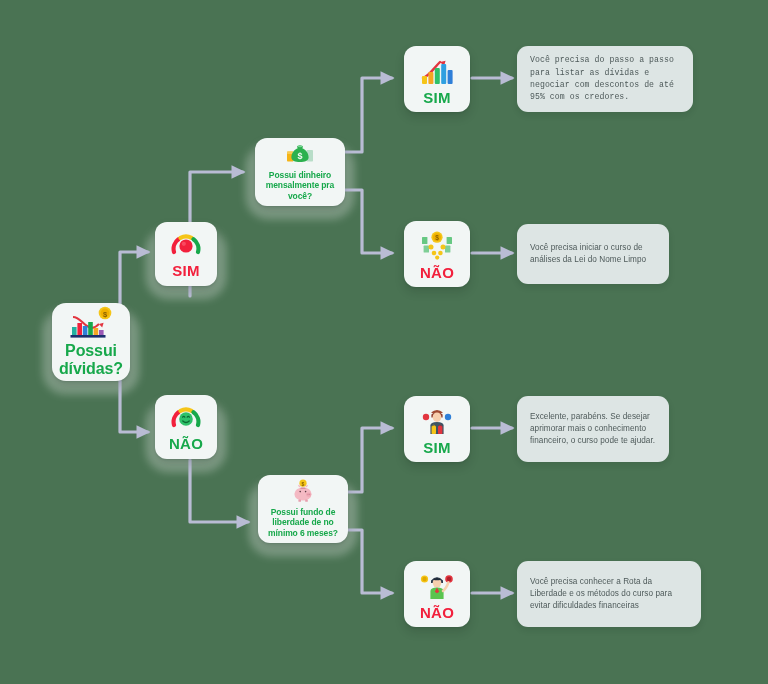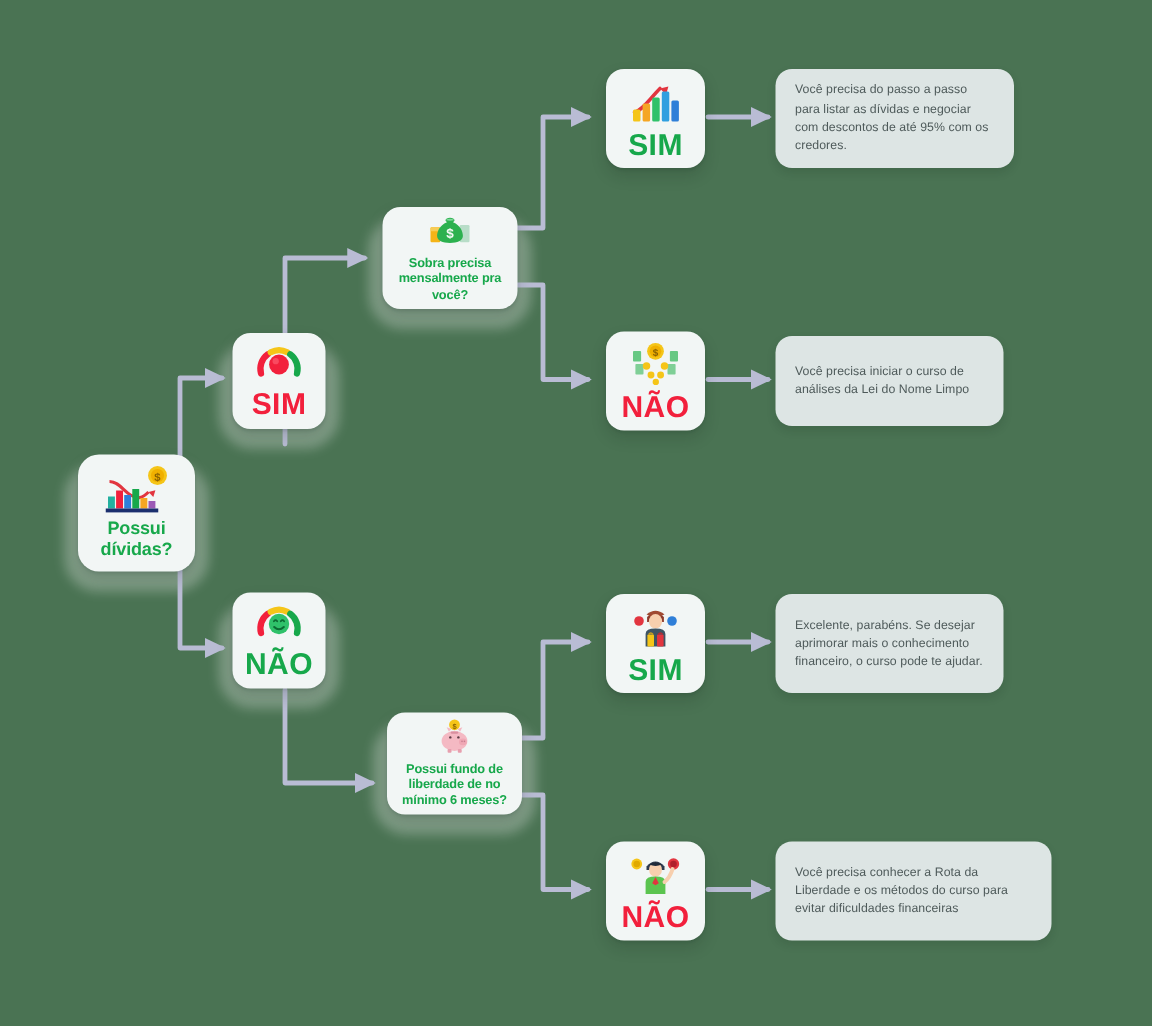--- a/index.html
+++ b/index.html
@@ -59,39 +59,39 @@
     padding: 7px 6px 8px;
   }
   .node.question .label {
     color: #17a84b;
     font-weight: bold;
     line-height: 1.22;
     letter-spacing: -0.1px;
   }
 
   .node.root { width: 78px; height: 78px; }
-  .node.root .label { font-size: 12px; line-height: 1.1; }
+  .node.root .label { font-size: 16px; line-height: 1.1; }
 
   .node.q-mid {
     width: 90px;
     height: 68px;
     border-radius: 12px;
   }
   .node.q-mid .label { font-size: 8.5px; }
 
   
   .node.answer {
     width: 62px;
     height: 64px;
     border-radius: 12px;
     padding-top: 4px;
   }
   .node.answer .ans-text {
     font-weight: bold;
-    font-size: 20px;
+    font-size: 15px;
     letter-spacing: 0.3px;
     margin-top: 3px;
   }
   .ans-green { color: #17a84b; }
   .ans-red   { color: #f2203c; }
 
   
   .infobox {
     position: absolute;
     box-sizing: border-box;
@@ -205,21 +205,21 @@
         <rect x="1" y="9.5" width="6.5" height="2.6" rx="0.8" fill="#f7cc55"></rect>
         <rect x="20.5" y="8" width="6.5" height="11.5" rx="0.8" fill="#b8ddc8"></rect>
         <path d="M14,3.2 c-1.6,0 -3,0.8 -3,1.6 c0,0.7 1,1.3 1,1.3
                  c-5.2,2.2 -6.6,6.4 -6.6,9.3 c0,3 3.7,4.6 8.6,4.6
                  c4.9,0 8.6,-1.6 8.6,-4.6 c0,-2.9 -1.4,-7.1 -6.6,-9.3
                  c0,0 1,-0.6 1,-1.3 c0,-0.8 -1.4,-1.6 -3,-1.6 z" fill="#2cb14f"></path>
         <path d="M11,4.6 q3,-1.6 6,0 q-3,1.1 -6,0 z" fill="#7fd89a"></path>
         <text x="14" y="16.6" font-size="9" font-family="Liberation Sans, sans-serif" font-weight="bold" fill="#f3f9f4" text-anchor="middle">$</text>
       </svg>
     </span>
-    <span class="label">Sobra precisa mensalmente pra você?</span>
+    <span class="label">Possui dinheiro mensalmente pra você?</span>
   </div>
 
   <div class="node question q-mid puff" style="left:258px; top:475px;">
     <span class="icon icon-q">
       <svg viewBox="0 0 28 24" width="28" height="24">
         <circle cx="14" cy="4.2" r="3.6" fill="#f5c518"></circle>
         <text x="14" y="6.8" font-size="5" font-family="Liberation Sans, sans-serif" font-weight="bold" fill="#8a6200" text-anchor="middle">$</text>
         <ellipse cx="14" cy="15" rx="8.6" ry="6.6" fill="#f4b9c3"></ellipse>
         <path d="M10.2,8.6 l-1.4,-2.8 l3.2,1.2 z" fill="#f4b9c3"></path>
         <path d="M17.8,8.6 l1.4,-2.8 l-3.2,1.2 z" fill="#f4b9c3"></path>
@@ -300,21 +300,21 @@
         <ellipse cx="19" cy="11.8" rx="4.3" ry="4.8" fill="#f7cfae"></ellipse>
         <path d="M14.8,8.4 q4.2,-3.4 8.4,0 q-4.2,1.8 -8.4,0 z" fill="#1f2a3a"></path>
         <path d="M12.4,28 l0,-8 q0,-3.6 6.6,-3.6 q6.6,0 6.6,3.6 l0,8 z" fill="#5bc44f"></path>
         <path d="M19,16.6 l-2.2,4.2 l2.2,1.4 l2.2,-1.4 z" fill="#e2353f"></path>
         <path d="M25,20 q3.4,-2.6 5.4,-8.6" stroke="#f7cfae" stroke-width="2.6" fill="none" stroke-linecap="round"></path>
       </svg>
     </span>
     <span class="ans-text ans-red">NÃO</span>
   </div>
 
-  <div class="infobox" style="left:517px; top:46px; width:159px; height:66px;">
+  <div class="infobox" style="left:517px; top:46px; width:176px; height:66px;font-family:Liberation Mono, monospace;">
     <span>Você precisa do passo a passo para listar as dívidas e negociar com descontos de até 95% com os credores.</span>
   </div>
 
   <div class="infobox" style="left:517px; top:224px; width:152px; height:60px;">
     <span>Você precisa iniciar o curso de análises da Lei do Nome Limpo</span>
   </div>
 
   <div class="infobox" style="left:517px; top:396px; width:152px; height:66px;">
     <span>Excelente, parabéns. Se desejar aprimorar mais o conhecimento financeiro, o curso pode te ajudar.</span>
   </div>

